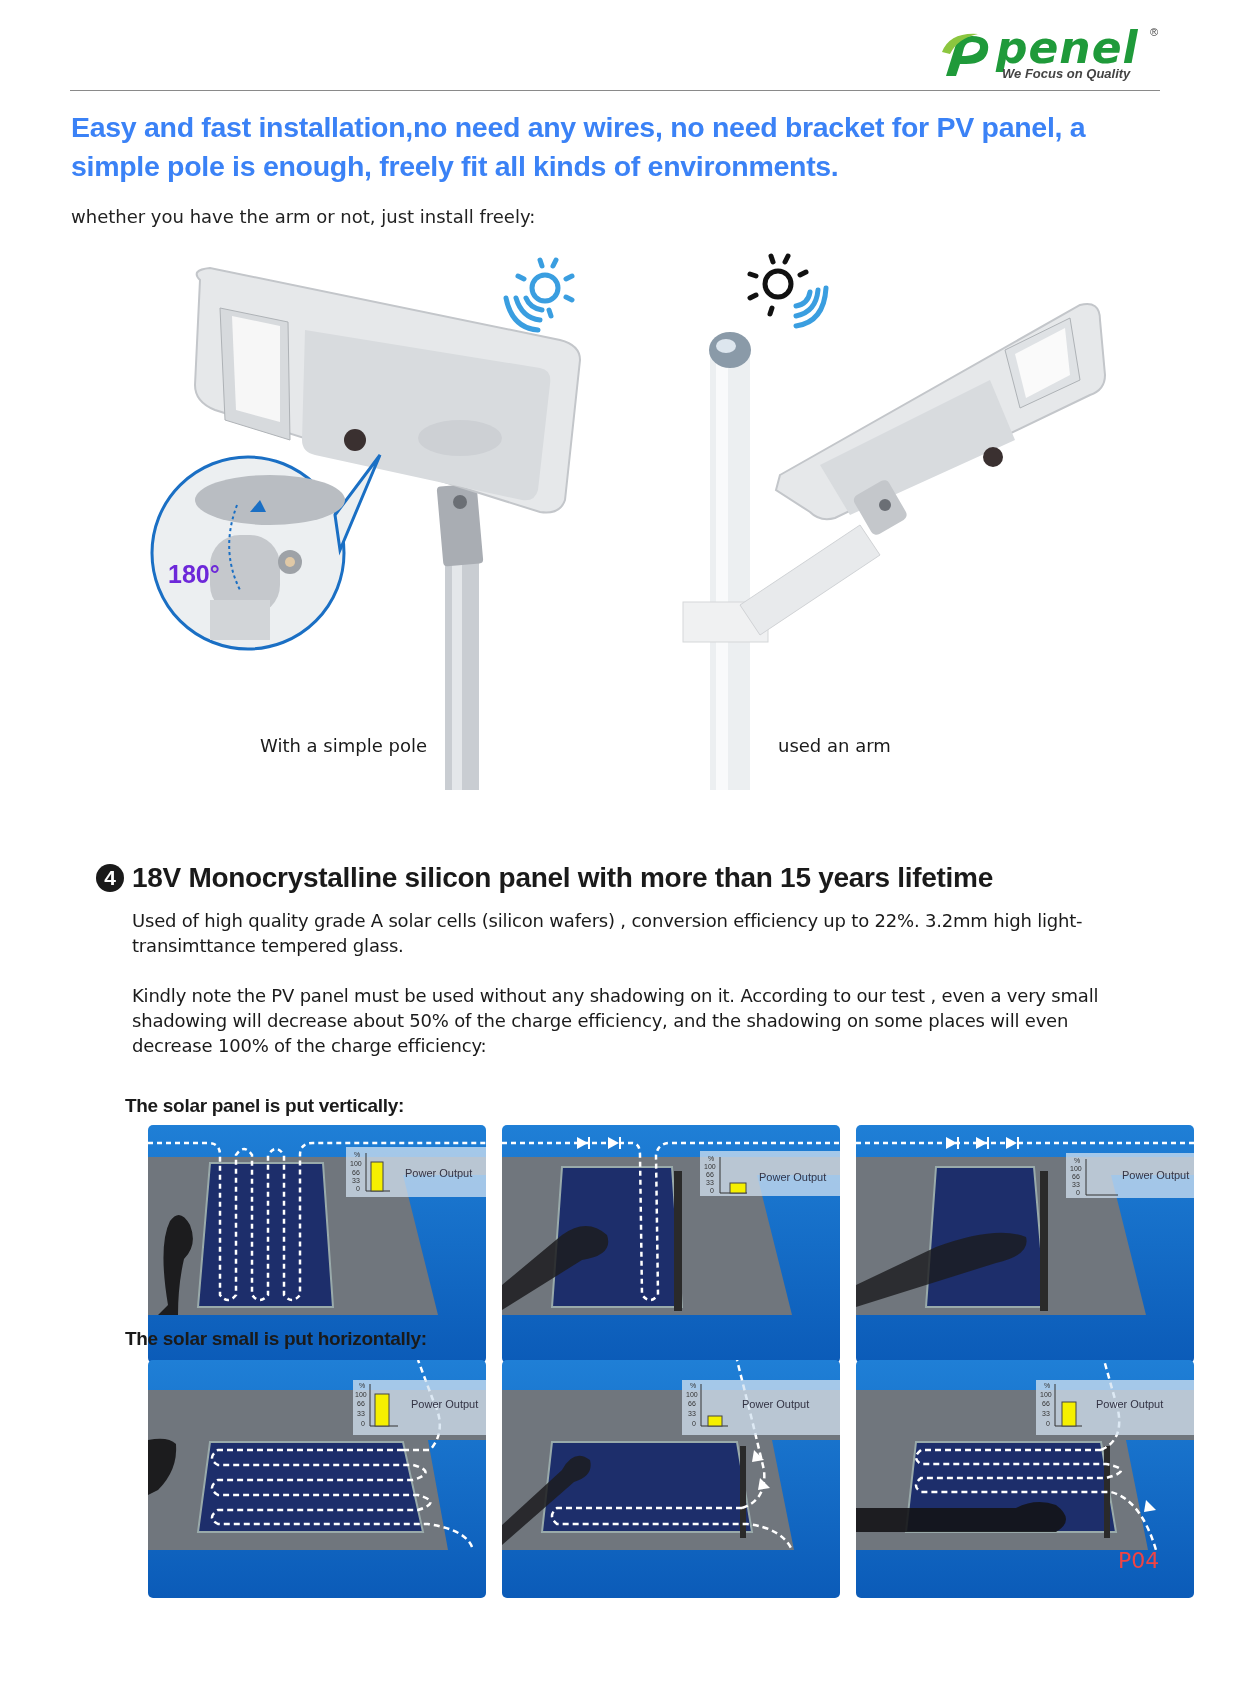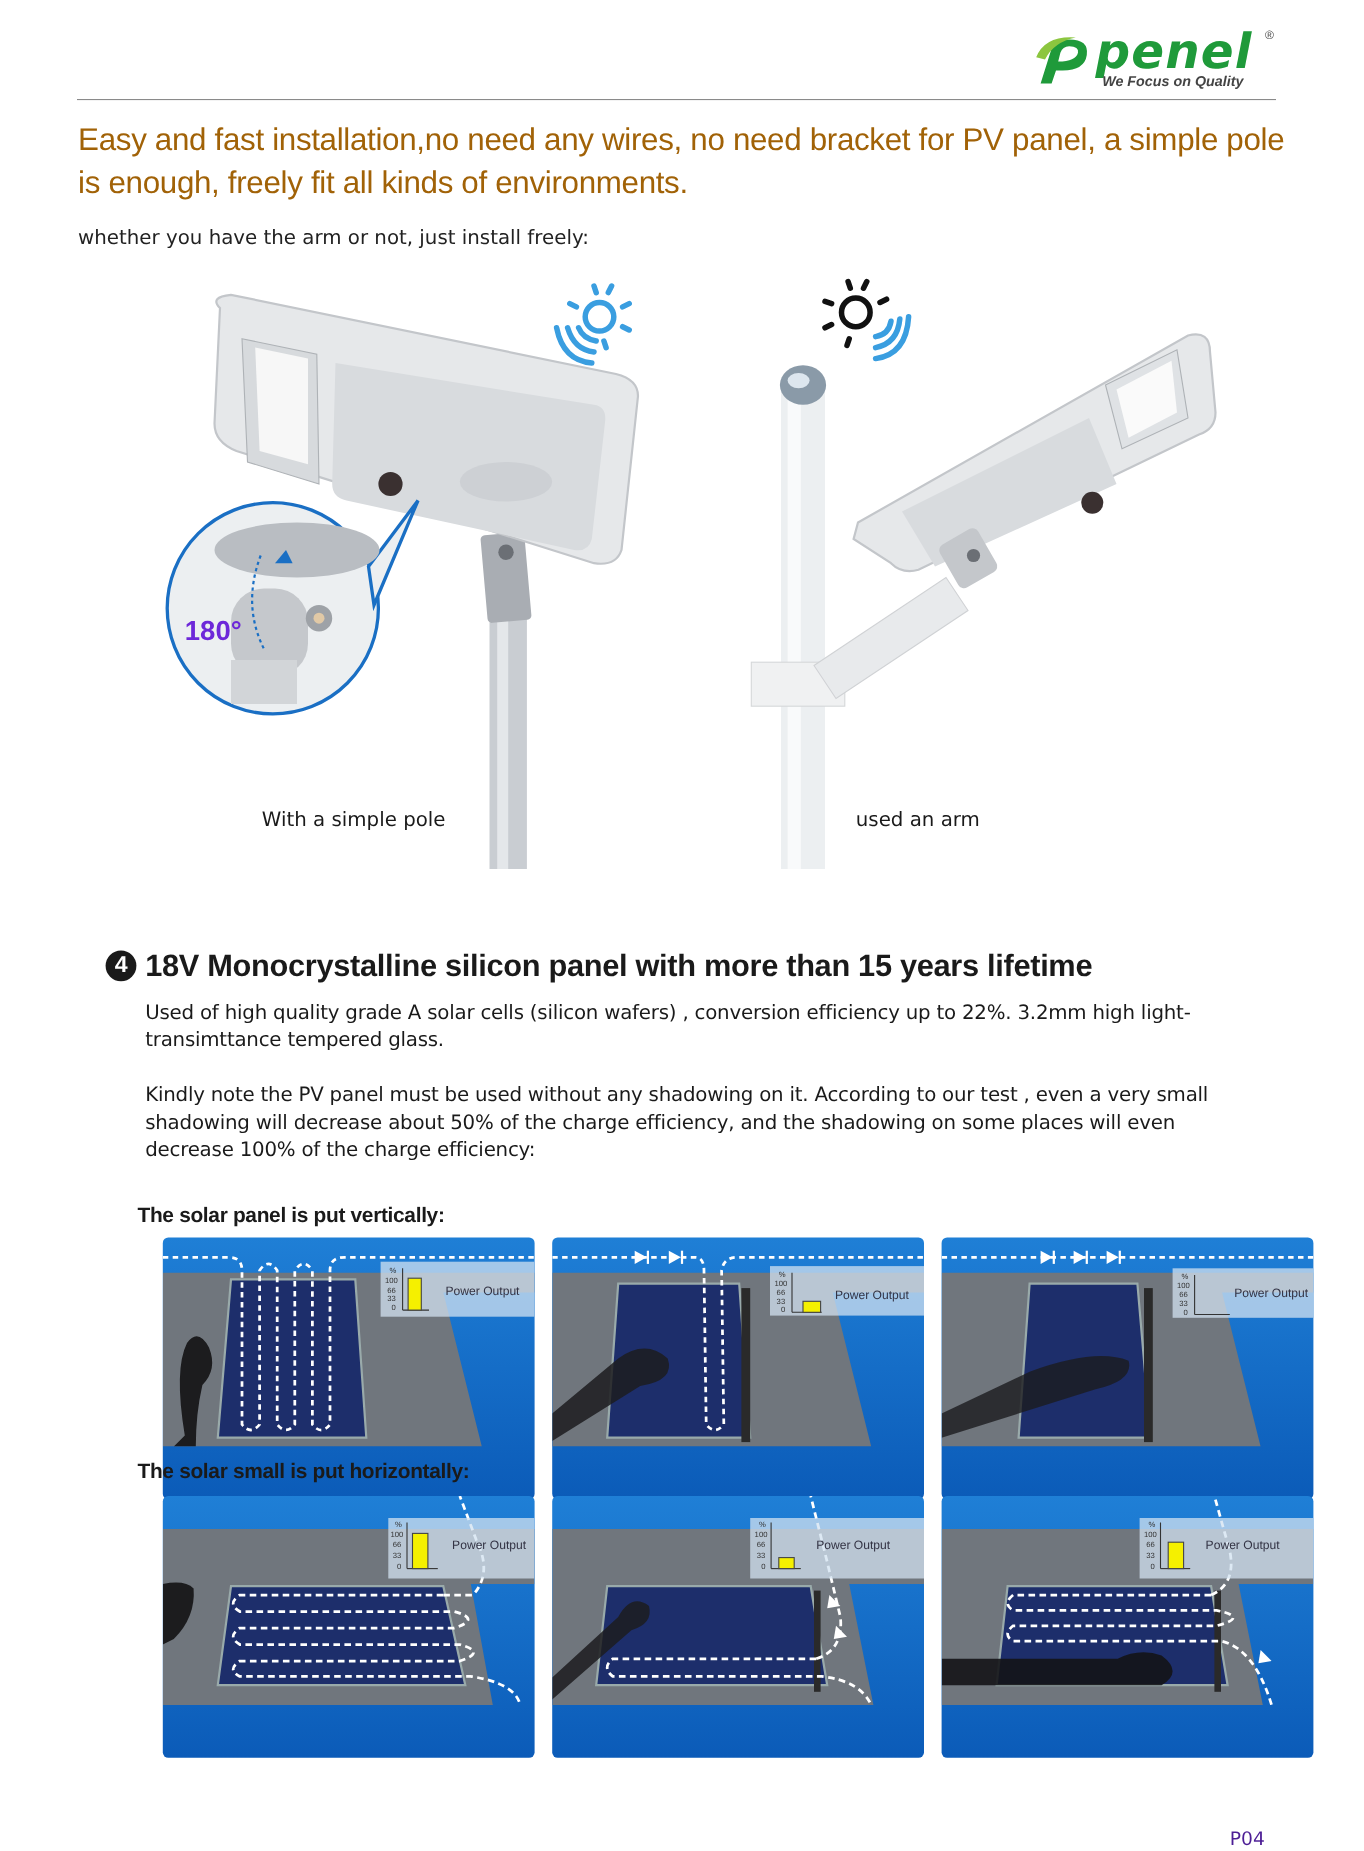--- a/index.html
+++ b/index.html
@@ -9,38 +9,38 @@
   .abs { position: absolute; }
 
   
   .logo { left: 938px; top: 26px; width: 225px; height: 60px; }
   .logo-word { position: absolute; left: 58px; top: -4px; font-family: "DejaVu Sans", sans-serif; font-weight: bold; font-style: italic; font-size: 44px; color: #1f9a3a; letter-spacing: 1px; }
   .logo-tag { position: absolute; left: 64px; top: 40px; font-size: 13px; font-style: italic; font-weight: bold; color: #444; white-space: nowrap; }
   .logo-reg { position: absolute; left: 212px; top: 0px; font-size: 11px; color: #444; }
   .header-rule { left: 70px; top: 90px; width: 1090px; height: 1px; background: #8a8a8a; }
 
   
-  .headline { left: 71px; top: 108px; width: 1110px; font-family: "Liberation Sans", sans-serif; font-weight: normal; font-size: 28.5px; line-height: 39px; color: #a16207; letter-spacing: -0.3px; }
+  .headline { left: 71px; top: 108px; width: 1110px; font-family: "Liberation Sans", sans-serif; font-weight: bold; font-size: 28.5px; line-height: 39px; color: #3b82f6; letter-spacing: -0.3px; }
   .subline { left: 71px; top: 206px; font-family: "DejaVu Sans", sans-serif; font-size: 18px; color: #222; }
 
   
   .lamp-area { left: 140px; top: 250px; width: 1000px; height: 540px; }
   .caption { font-family: "DejaVu Sans", sans-serif; font-size: 18px; color: #1a1a1a; }
 
   
   .sec-head { left: 96px; top: 862px; display: flex; align-items: center; gap: 8px; font-weight: bold; font-size: 28px; color: #1a1a1a; letter-spacing: -0.3px; }
   .num-badge { width: 28px; height: 28px; border-radius: 50%; background: #1a1a1a; color: #fff; font-size: 21px; font-weight: bold; display: flex; align-items: center; justify-content: center; }
   .body-text { left: 132px; width: 1010px; font-family: "DejaVu Sans", sans-serif; font-size: 18px; line-height: 25px; color: #1a1a1a; letter-spacing: -0.2px; }
 
   .panel-label { left: 125px; font-weight: bold; font-size: 19px; color: #1a1a1a; letter-spacing: -0.3px; text-align: right; }
 
   .panel-card { position: absolute; width: 338px; height: 238px; border-radius: 5px; overflow: hidden; background: linear-gradient(180deg, #1f7fd6 0%, #0b5bb8 100%); }
   .panel-card svg { display: block; }
 
-  .page-num { left: 1118px; top: 1662px; font-family: "DejaVu Sans", sans-serif; font-size: 17px; color: #4c1d95; }
+  .page-num { left: 1118px; top: 1548px; font-family: "DejaVu Sans", sans-serif; font-size: 22px; color: #ef4444; }
 </style>
 </head>
 <body>
 
 <div class="abs logo">
   <svg class="abs" style="left:0;top:6px" width="58" height="48" viewBox="0 0 58 48">
     <path d="M8 44 L18 12 Q22 4 34 4 Q52 4 50 18 Q48 32 28 32 L22 32 L18 44 Z" fill="#1f9a3a"></path>
     <path d="M24 24 Q40 24 42 16 Q43 10 34 10 Q28 10 26 16 Z" fill="#ffffff"></path>
     <path d="M4 20 Q12 0 40 2 Q20 6 12 22 Z" fill="#8cc63f"></path>
   </svg>
@@ -129,21 +129,21 @@
         <line x1="30" y1="72" x2="32" y2="66"></line>
       </g>
       <g stroke="#3a9ee0">
         <path d="M70 50 Q68 62 56 64"></path>
         <path d="M78 48 Q76 70 56 74"></path>
         <path d="M86 46 Q84 80 56 84"></path>
       </g>
     </g>
   </svg>
 
-  <span class="abs caption" style="left:98px;top:485px;text-align:right;">With a simple pole</span>
+  <span class="abs caption" style="left:120px;top:485px;text-align:right;">With a simple pole</span>
   <span class="abs caption" style="left:638px;top:485px;">used an arm</span>
 </div>
 
 <div class="abs sec-head">
   <span class="num-badge">4</span>
   <span>18V Monocrystalline silicon panel with more than 15 years lifetime</span>
 </div>
 <div class="abs body-text" style="top:908px;">Used of high quality grade A  solar cells (silicon wafers) , conversion efficiency up to 22%.  3.2mm high light-transimttance tempered glass.</div>
 <div class="abs body-text" style="top:983px;">Kindly note the PV panel must be used without any shadowing on it. According to our test , even  a very small shadowing will decrease about 50% of the charge efficiency, and the shadowing on some places will even decrease 100% of the charge efficiency:</div>
 

